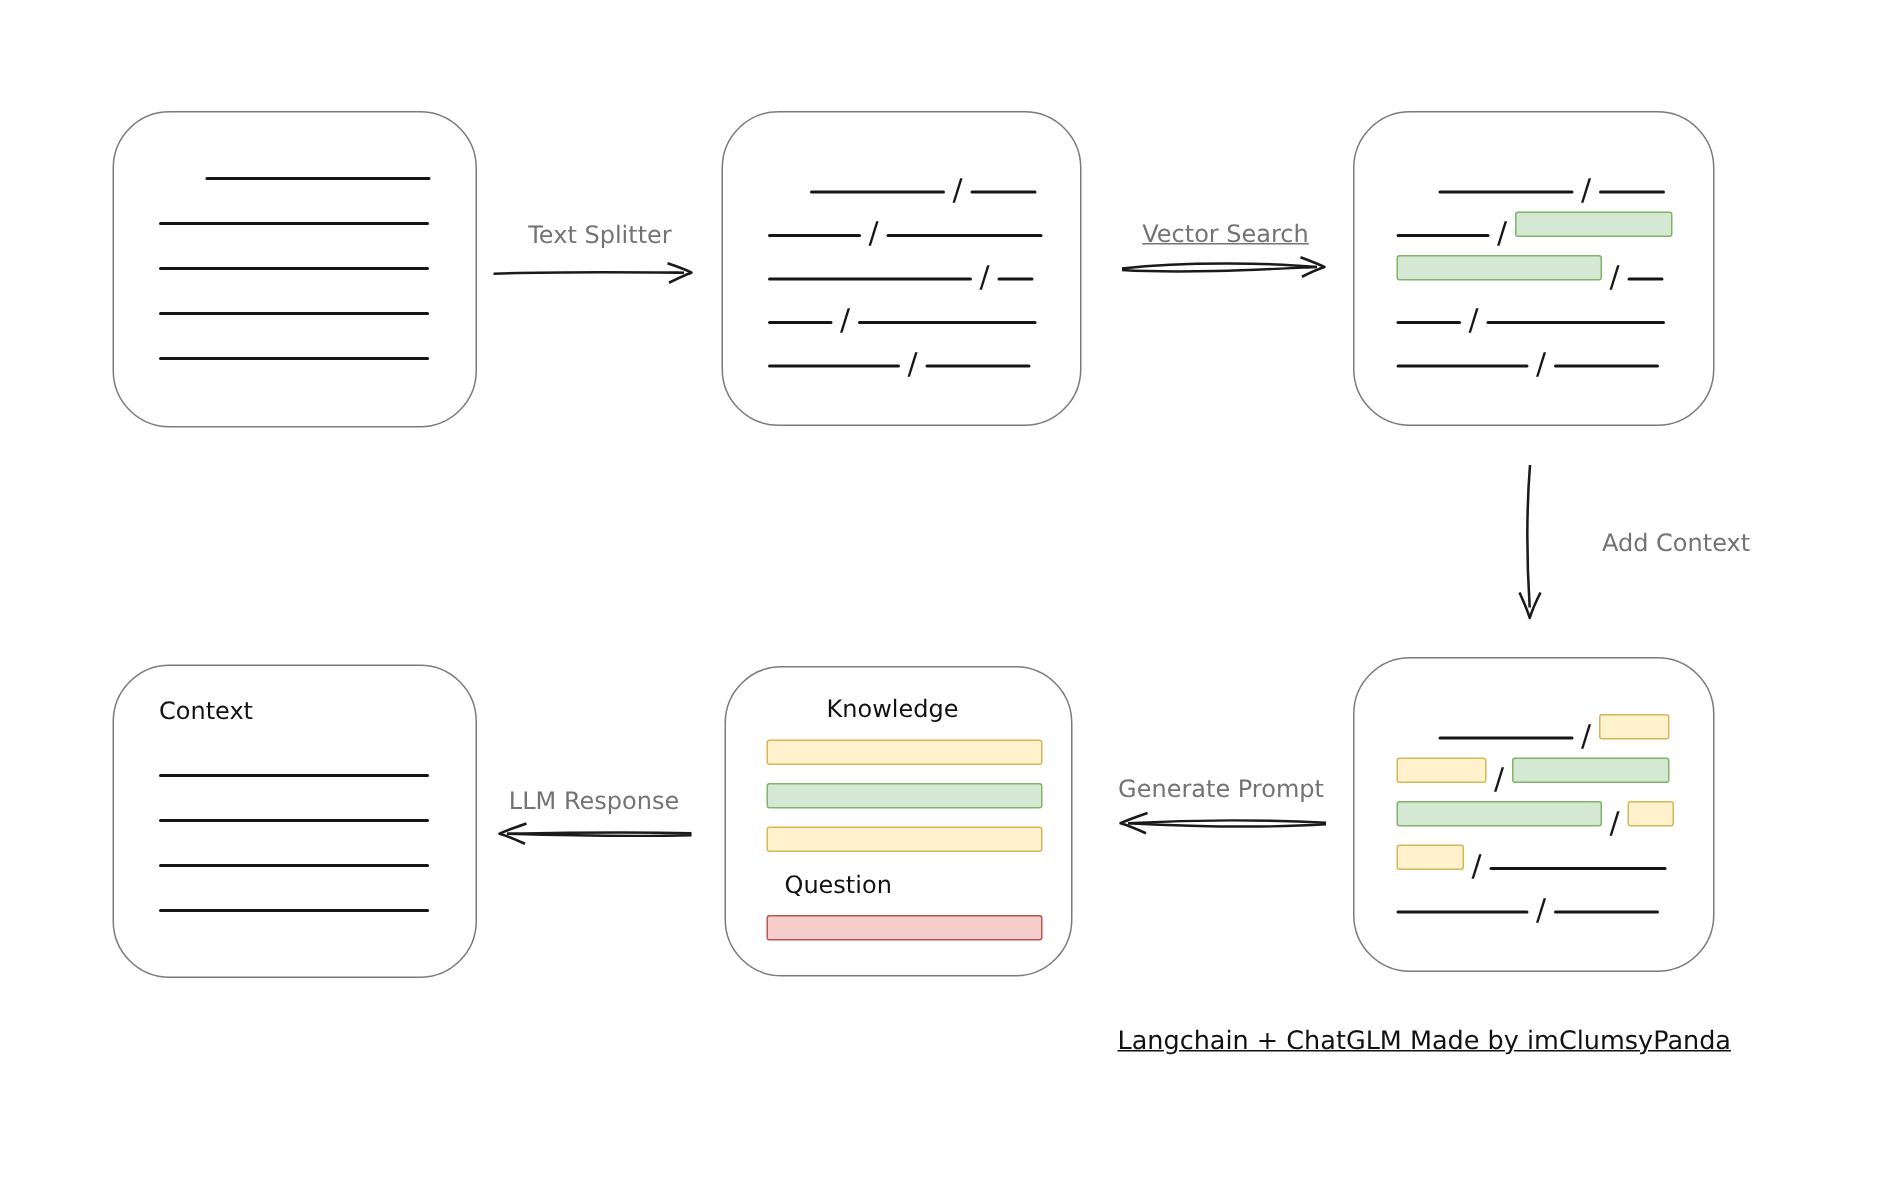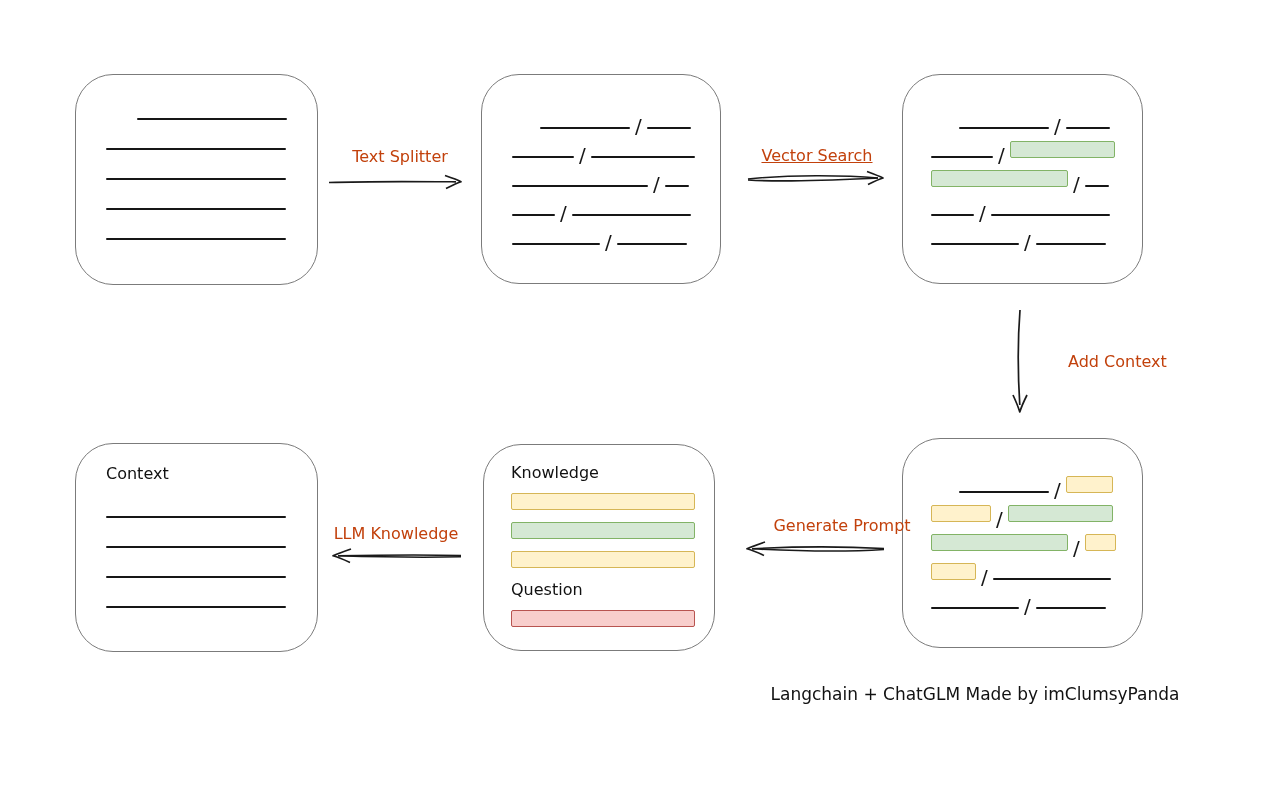--- a/index.html
+++ b/index.html
@@ -21,23 +21,23 @@
   .seg-chip.green{background:var(--green_fill,#d5e8d4);border-color:var(--green_border,#82b366);}
   .seg-chip.yellow{background:var(--yellow_fill,#fff2cc);border-color:var(--yellow_border,#d6b656);}
   .slash{font-size:20px;line-height:12px;margin:0 5px;transform:translateY(3px);color:var(--line,#161616);}
   
   .bar{height:15px;width:182px;border:1.5px solid;border-radius:2px;margin-bottom:12px;}
   .bar.green{background:var(--green_fill);border-color:var(--green_border);}
   .bar.yellow{background:var(--yellow_fill);border-color:var(--yellow_border);}
   .bar.red{background:var(--red_fill);border-color:var(--red_border);}
   .box-label{font-size:16px;font-weight:500;color:#111;height:22px;}
   
-  .arrow-label{position:absolute;font-size:16px;white-space:nowrap;color:#c2410c;text-align:center;}
+  .arrow-label{position:absolute;font-size:16px;white-space:nowrap;color:#737373;text-align:center;}
   .arrow{position:absolute;}
-  .caption{position:absolute;font-size:17px;color:#111;white-space:nowrap;text-align:center;}
+  .caption{position:absolute;font-size:17px;color:#111;white-space:nowrap;text-decoration:underline;}
 </style>
 </head>
 <body>
 
 <div class="canvas">
 
   <div class="box" style="left:75px;top:74px;width:243px;height:211px;padding:27px 0 0 30px;">
     <div class="rows pitch30">
         <div class="seg-row" style="padding-left: 31px;">
           <div class="seg-line" style="width: 150px;"></div>
@@ -141,27 +141,27 @@
         </div>
         <div class="seg-row">
           <div class="seg-line" style="width: 88px;"></div>
           <span class="slash">/</span>
           <div class="seg-line" style="width: 70px;"></div>
         </div>
       </div>
   </div>
 
   <div class="box" style="left:483px;top:444px;width:232px;height:207px;padding:18px 0 0 27px;">
-    <div class="box-label" style="margin-bottom:8px;">Knowledge</div>
+    <div class="box-label" style="margin-bottom:8px;margin-left:40px;">Knowledge</div>
     <div>
         <div class="bar yellow"></div>
         <div class="bar green"></div>
         <div class="bar yellow"></div>
       </div>
-    <div class="box-label" style="margin-top:12px;margin-bottom:8px;">Question</div>
+    <div class="box-label" style="margin-top:12px;margin-bottom:8px;margin-left:12px;">Question</div>
     <div>
         <div class="bar red"></div>
       </div>
   </div>
 
   <div class="box" style="left:75px;top:443px;width:243px;height:209px;padding:20px 0 0 30px;">
     <div class="box-label">Context</div>
     <div class="rows pitch30" style="margin-top:14px;">
         <div class="seg-row">
           <div class="seg-line" style="width: 180px;"></div>
@@ -195,24 +195,24 @@
     <path d="M12 3 C 9.5 35, 10 70, 11.8 98" fill="none" stroke="#1a1a1a" stroke-width="1.7"></path>
     <path d="M5 88 Q 10 99 11.8 105 Q 14 98 19 88" fill="none" stroke="#1a1a1a" stroke-width="1.7" stroke-linejoin="round"></path>
   </svg>
   <div class="arrow-label" style="left:1036px;top:352px;margin-left:32px;">Add Context</div>
 
   <svg class="arrow" style="left:740px;top:537px;" width="148" height="24" viewBox="0 0 148 24">
     <path d="M144 11.5 C 105 9.5, 55 9.5, 12 11.8" fill="none" stroke="#1a1a1a" stroke-width="1.6"></path>
     <path d="M144 12.5 C 105 15, 55 14, 12 11.8" fill="none" stroke="#1a1a1a" stroke-width="1.6"></path>
     <path d="M25 5 Q 12 9.5 7 11.8 Q 13 13.5 24 18.5" fill="none" stroke="#1a1a1a" stroke-width="1.7" stroke-linejoin="round"></path>
   </svg>
-  <div class="arrow-label" style="left:764px;top:516px;width:156px;">Generate Prompt</div>
+  <div class="arrow-label" style="left:736px;top:516px;width:156px;">Generate Prompt</div>
 
   <svg class="arrow" style="left:328px;top:544px;" width="136" height="24" viewBox="0 0 136 24">
     <path d="M133 11.5 C 95 10.5, 50 11, 10 11.8" fill="none" stroke="#1a1a1a" stroke-width="1.6"></path>
     <path d="M133 12.8 C 95 13.8, 50 13, 10 11.8" fill="none" stroke="#1a1a1a" stroke-width="1.6"></path>
     <path d="M23 5 Q 10 9.5 5 11.8 Q 11 13.5 22 18.5" fill="none" stroke="#1a1a1a" stroke-width="1.7" stroke-linejoin="round"></path>
   </svg>
-  <div class="arrow-label" style="left:328px;top:524px;width:136px;">LLM Knowledge</div>
+  <div class="arrow-label" style="left:328px;top:524px;width:136px;">LLM Response</div>
 
   <div class="caption" style="left:745px;top:684px;width:460px;">Langchain + ChatGLM Made by imClumsyPanda</div>
 
 </div>
 
 </body></html>

